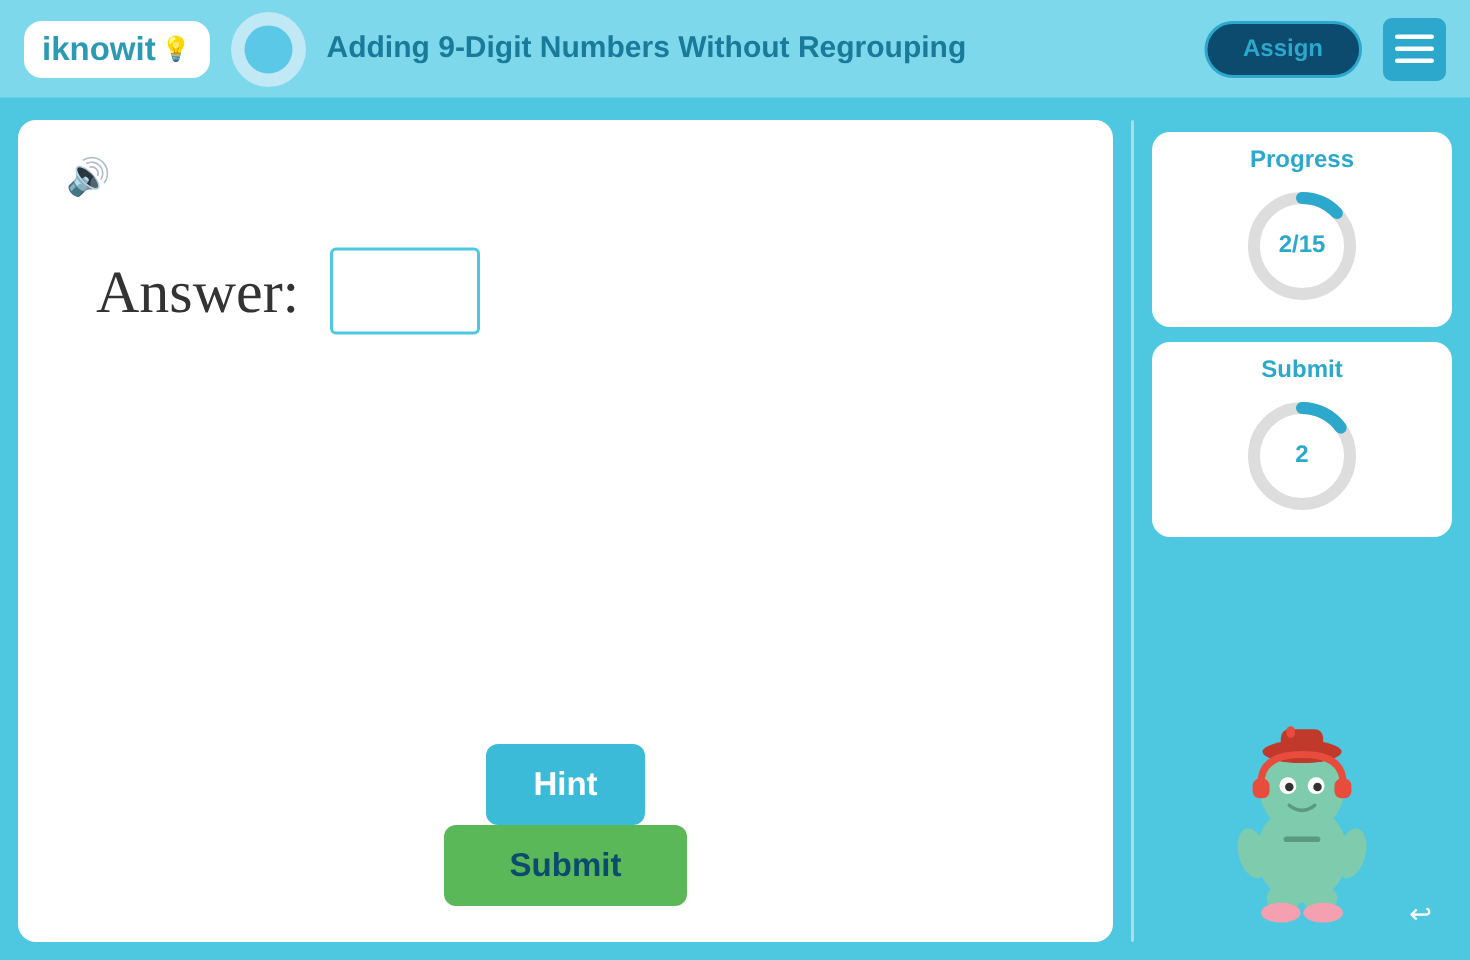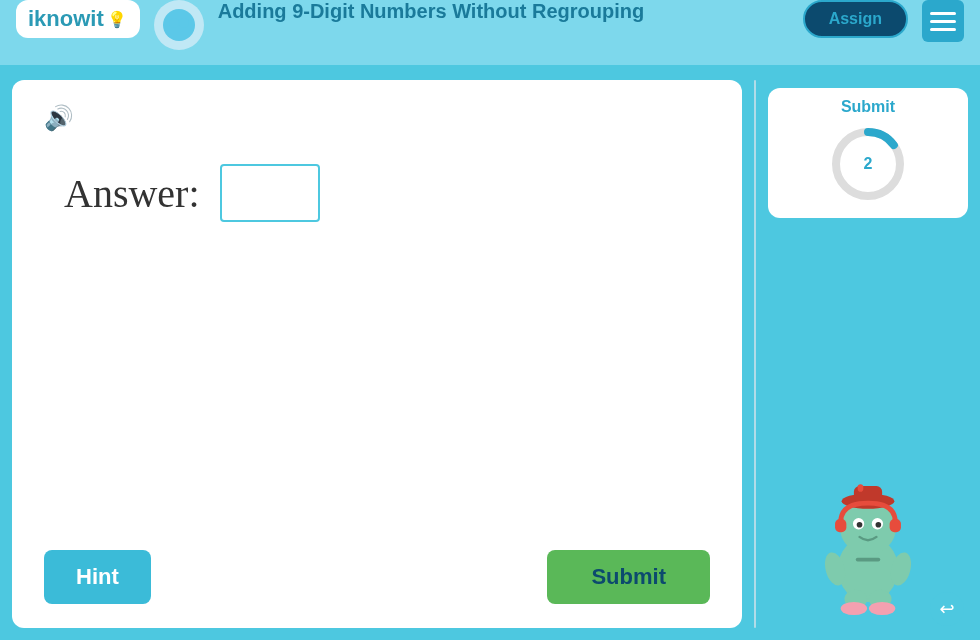--- a/index.html
+++ b/index.html
@@ -9,21 +9,21 @@
       background: #4dc8e0;
       font-family: Arial, sans-serif;
       overflow: hidden;
     }
 
     
     .header {
       background: #7dd8ec;
       height: 68px;
       display: flex;
-      align-items: flex-start;
+      align-items: center;
       padding: 0 16px;
       gap: 14px;
       border-bottom: 3px solid #4dc8e0;
     }
 
     .logo-box {
       background: white;
       border-radius: 12px;
       padding: 6px 12px;
       display: flex;
@@ -160,20 +160,21 @@
 
     
     .bottom-buttons {
       position: absolute;
       bottom: 24px;
       left: 32px;
       right: 32px;
       display: flex;
       justify-content: space-between;
       align-items: center;
+      flex-direction: column;
     }
 
     .hint-btn {
       background: #3bbbd8;
       color: white;
       border: none;
       border-radius: 8px;
       padding: 14px 32px;
       font-size: 22px;
       font-weight: bold;
@@ -322,20 +323,30 @@
     <div class="bottom-buttons">
       <button class="hint-btn">Hint</button>
       <button class="submit-btn">Submit</button>
     </div>
   </div>
 
   <div class="divider"></div>
 
   <div class="right-panel">
 
+    <div class="stat-box">
+      <span class="stat-label">Progress</span>
+      <div class="circle-container">
+        <svg width="80" height="80" viewBox="0 0 80 80">
+          <circle cx="40" cy="40" r="32" fill="none" stroke="#ddd" stroke-width="8"></circle>
+          <circle cx="40" cy="40" r="32" fill="none" stroke="#2ba8cc" stroke-width="8" stroke-dasharray="201" stroke-dashoffset="175" stroke-linecap="round"></circle>
+        </svg>
+        <span class="circle-value">2/15</span>
+      </div>
+    </div>
 
     <div class="stat-box">
       <span class="stat-label">Submit</span>
       <div class="circle-container">
         <svg width="80" height="80" viewBox="0 0 80 80">
           <circle cx="40" cy="40" r="32" fill="none" stroke="#ddd" stroke-width="8"></circle>
           <circle cx="40" cy="40" r="32" fill="none" stroke="#2ba8cc" stroke-width="8" stroke-dasharray="201" stroke-dashoffset="171" stroke-linecap="round"></circle>
         </svg>
         <span class="circle-value">2</span>
       </div>

